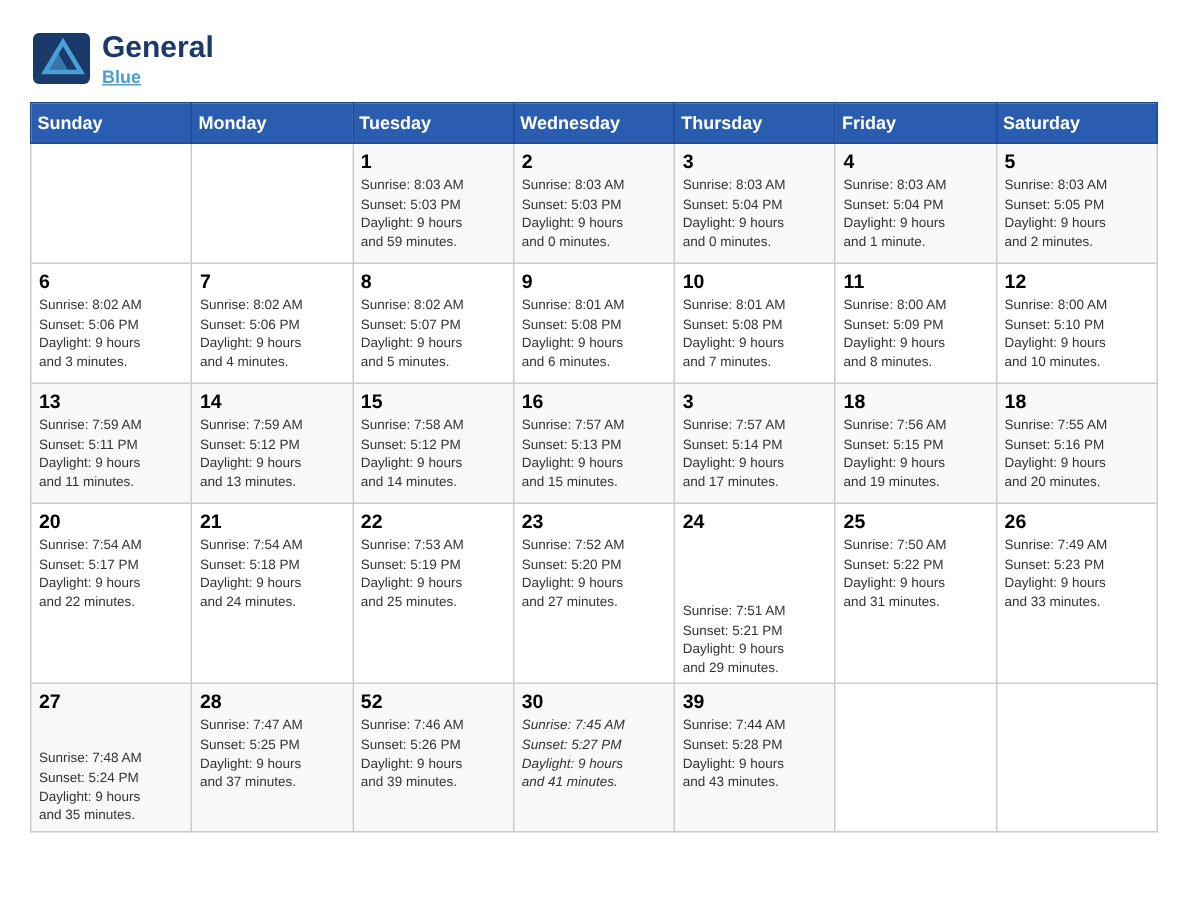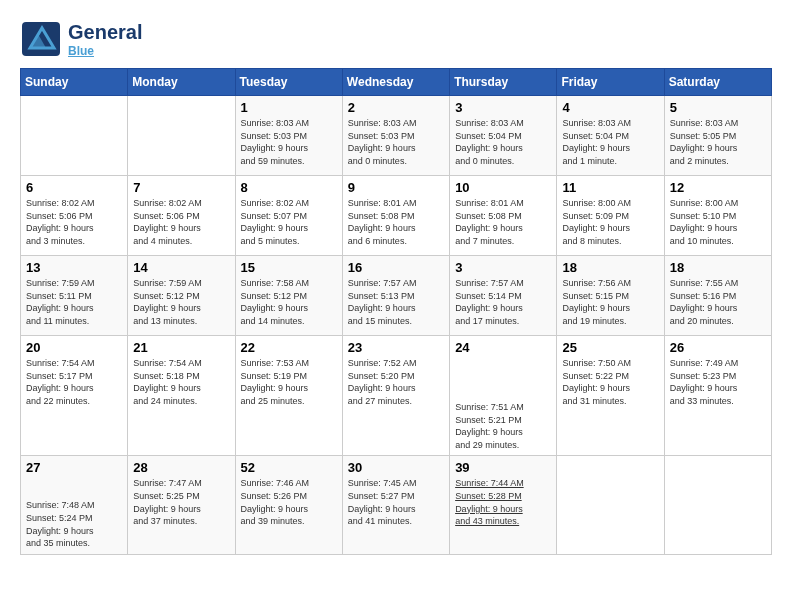--- a/index.html
+++ b/index.html
@@ -330,28 +330,28 @@
         </td>
         <td>
           <span class="day-num">52</span>
           <div class="day-info" style="white-space: pre-line;">Sunrise: 7:46 AM
 Sunset: 5:26 PM
 Daylight: 9 hours
 and 39 minutes.</div>
         </td>
         <td>
           <span class="day-num">30</span>
-          <div class="day-info" style="white-space: pre-line;">Sunrise: 7:45 AM
+          <div class="day-info" style="white-space: pre-line; font-style: italic;">Sunrise: 7:45 AM
 Sunset: 5:27 PM
 Daylight: 9 hours
 and 41 minutes.</div>
         </td>
         <td>
           <span class="day-num">39</span>
-          <div class="day-info" style="white-space: pre-line; text-decoration: underline;">Sunrise: 7:44 AM
+          <div class="day-info" style="white-space: pre-line;">Sunrise: 7:44 AM
 Sunset: 5:28 PM
 Daylight: 9 hours
 and 43 minutes.</div>
         </td>
         <td class="empty-cell"></td>
         <td class="empty-cell"></td>
       </tr>
     </tbody>
 </table>
 

